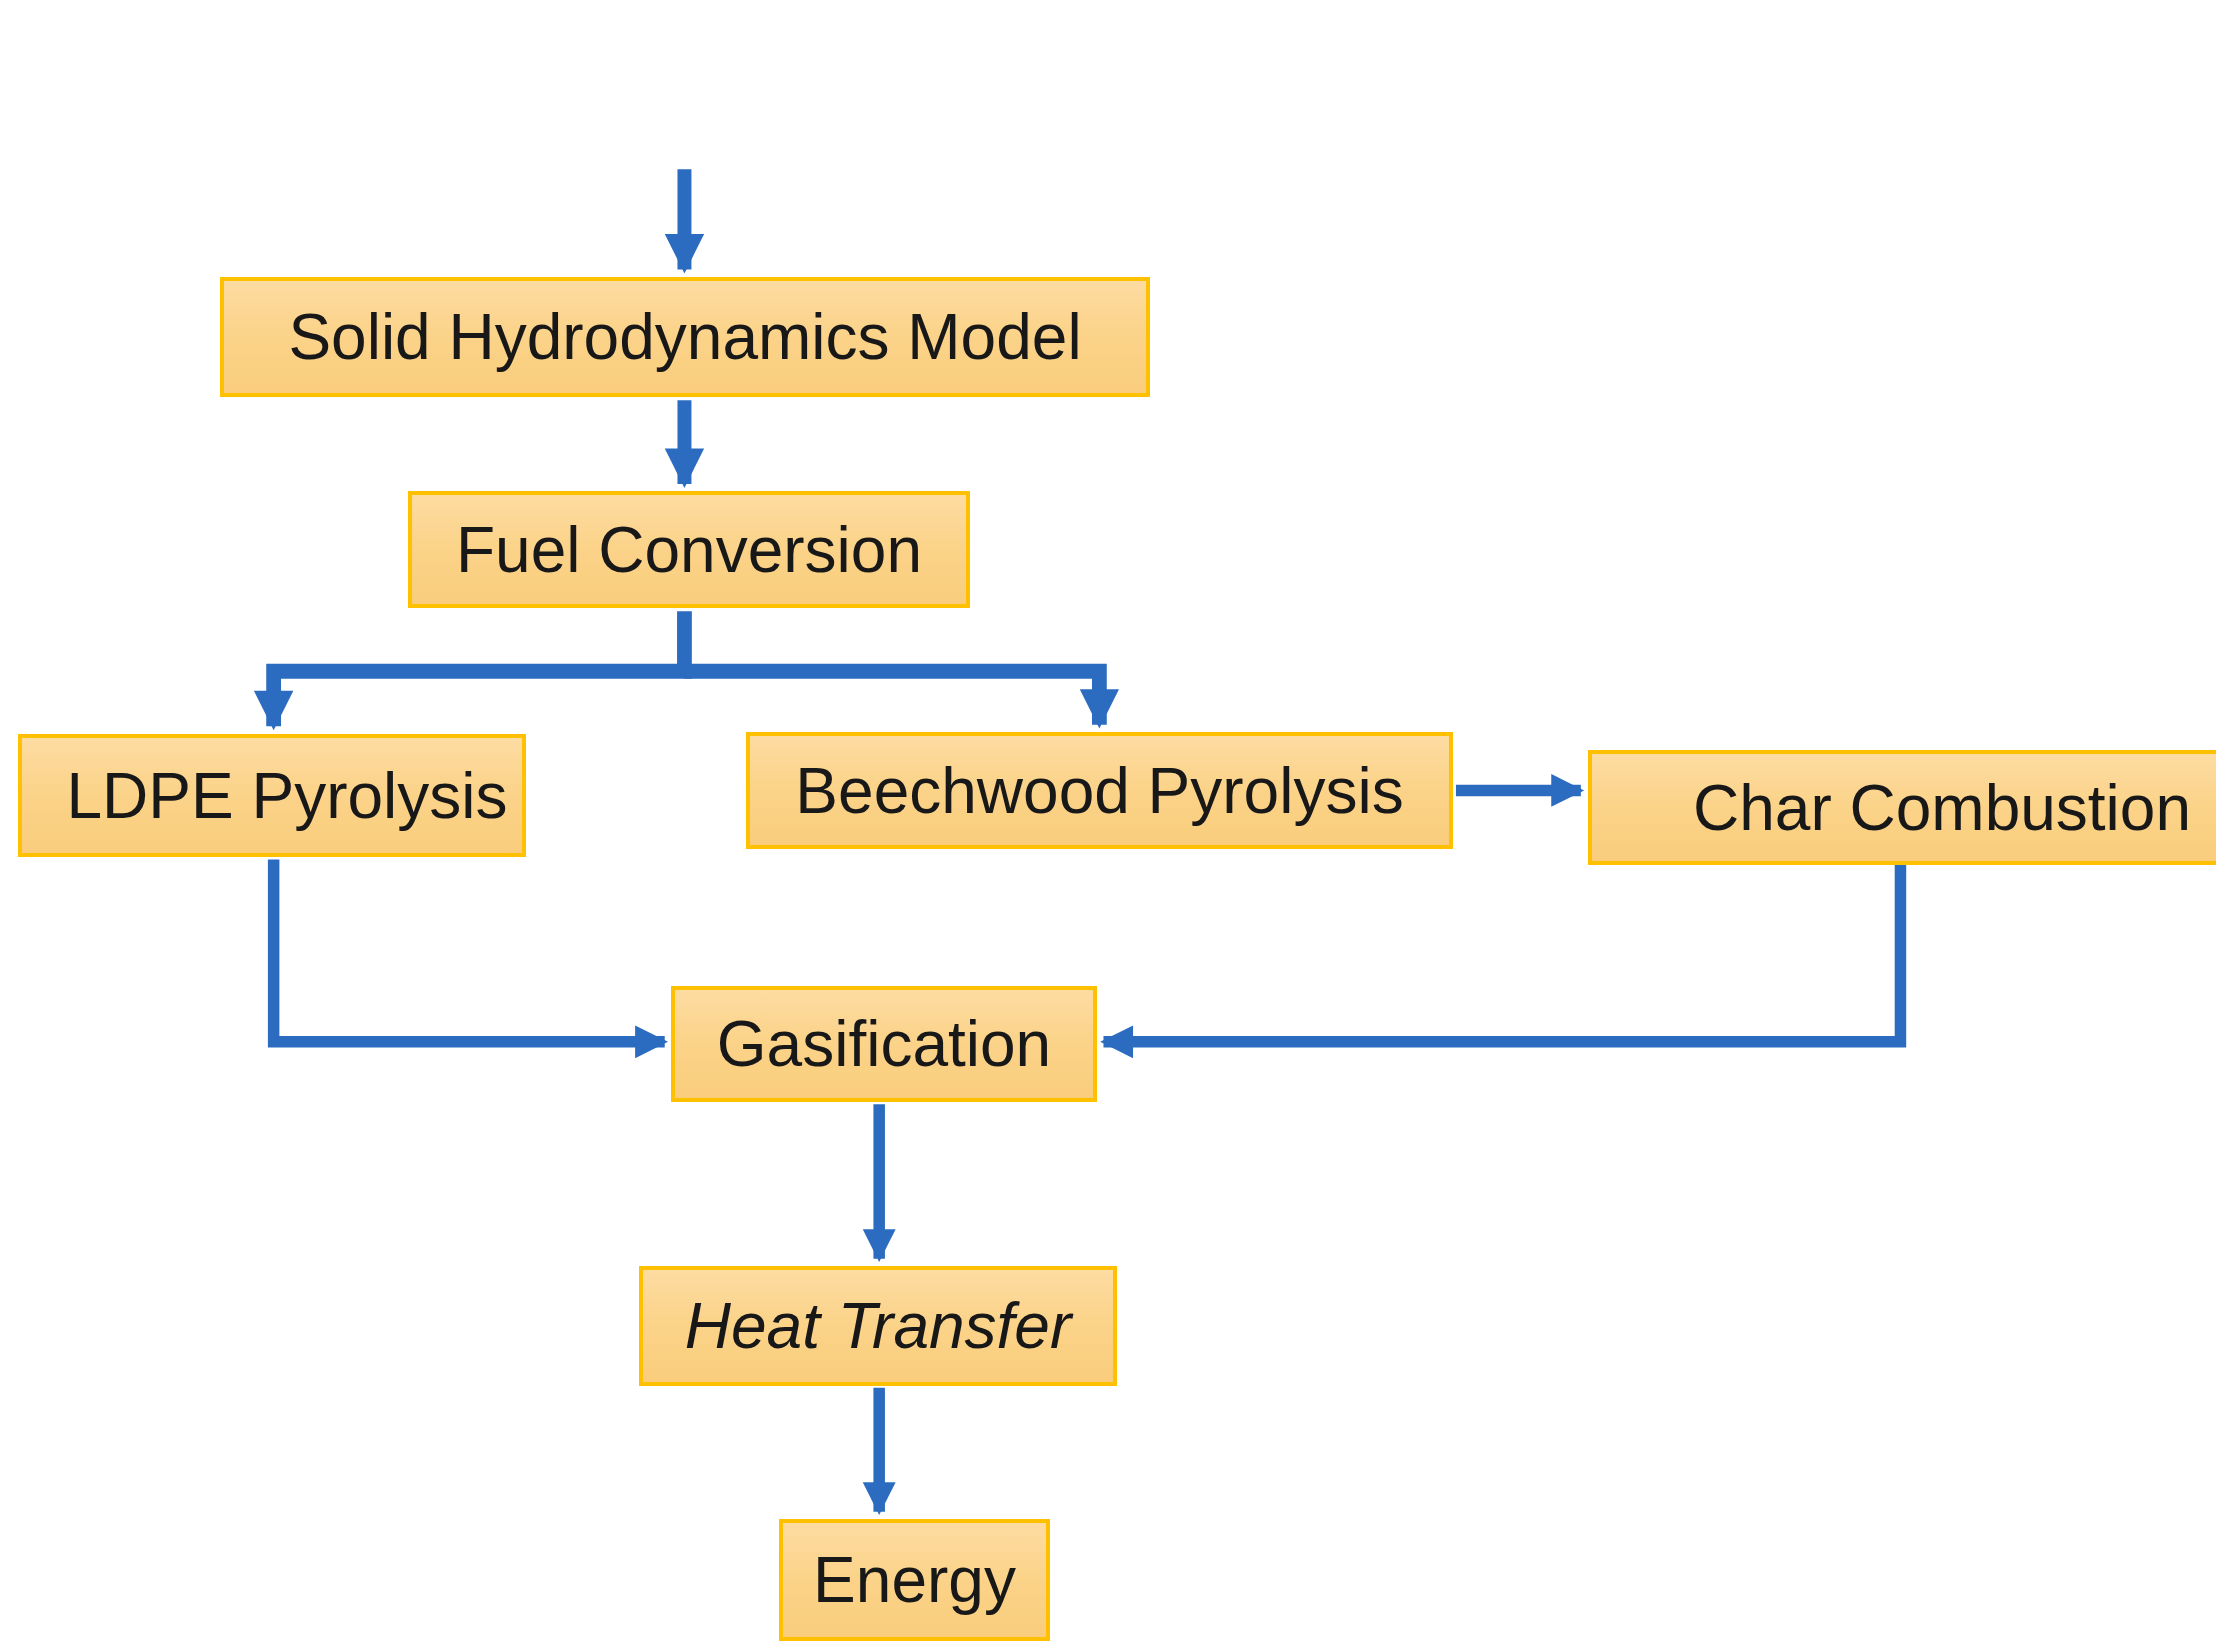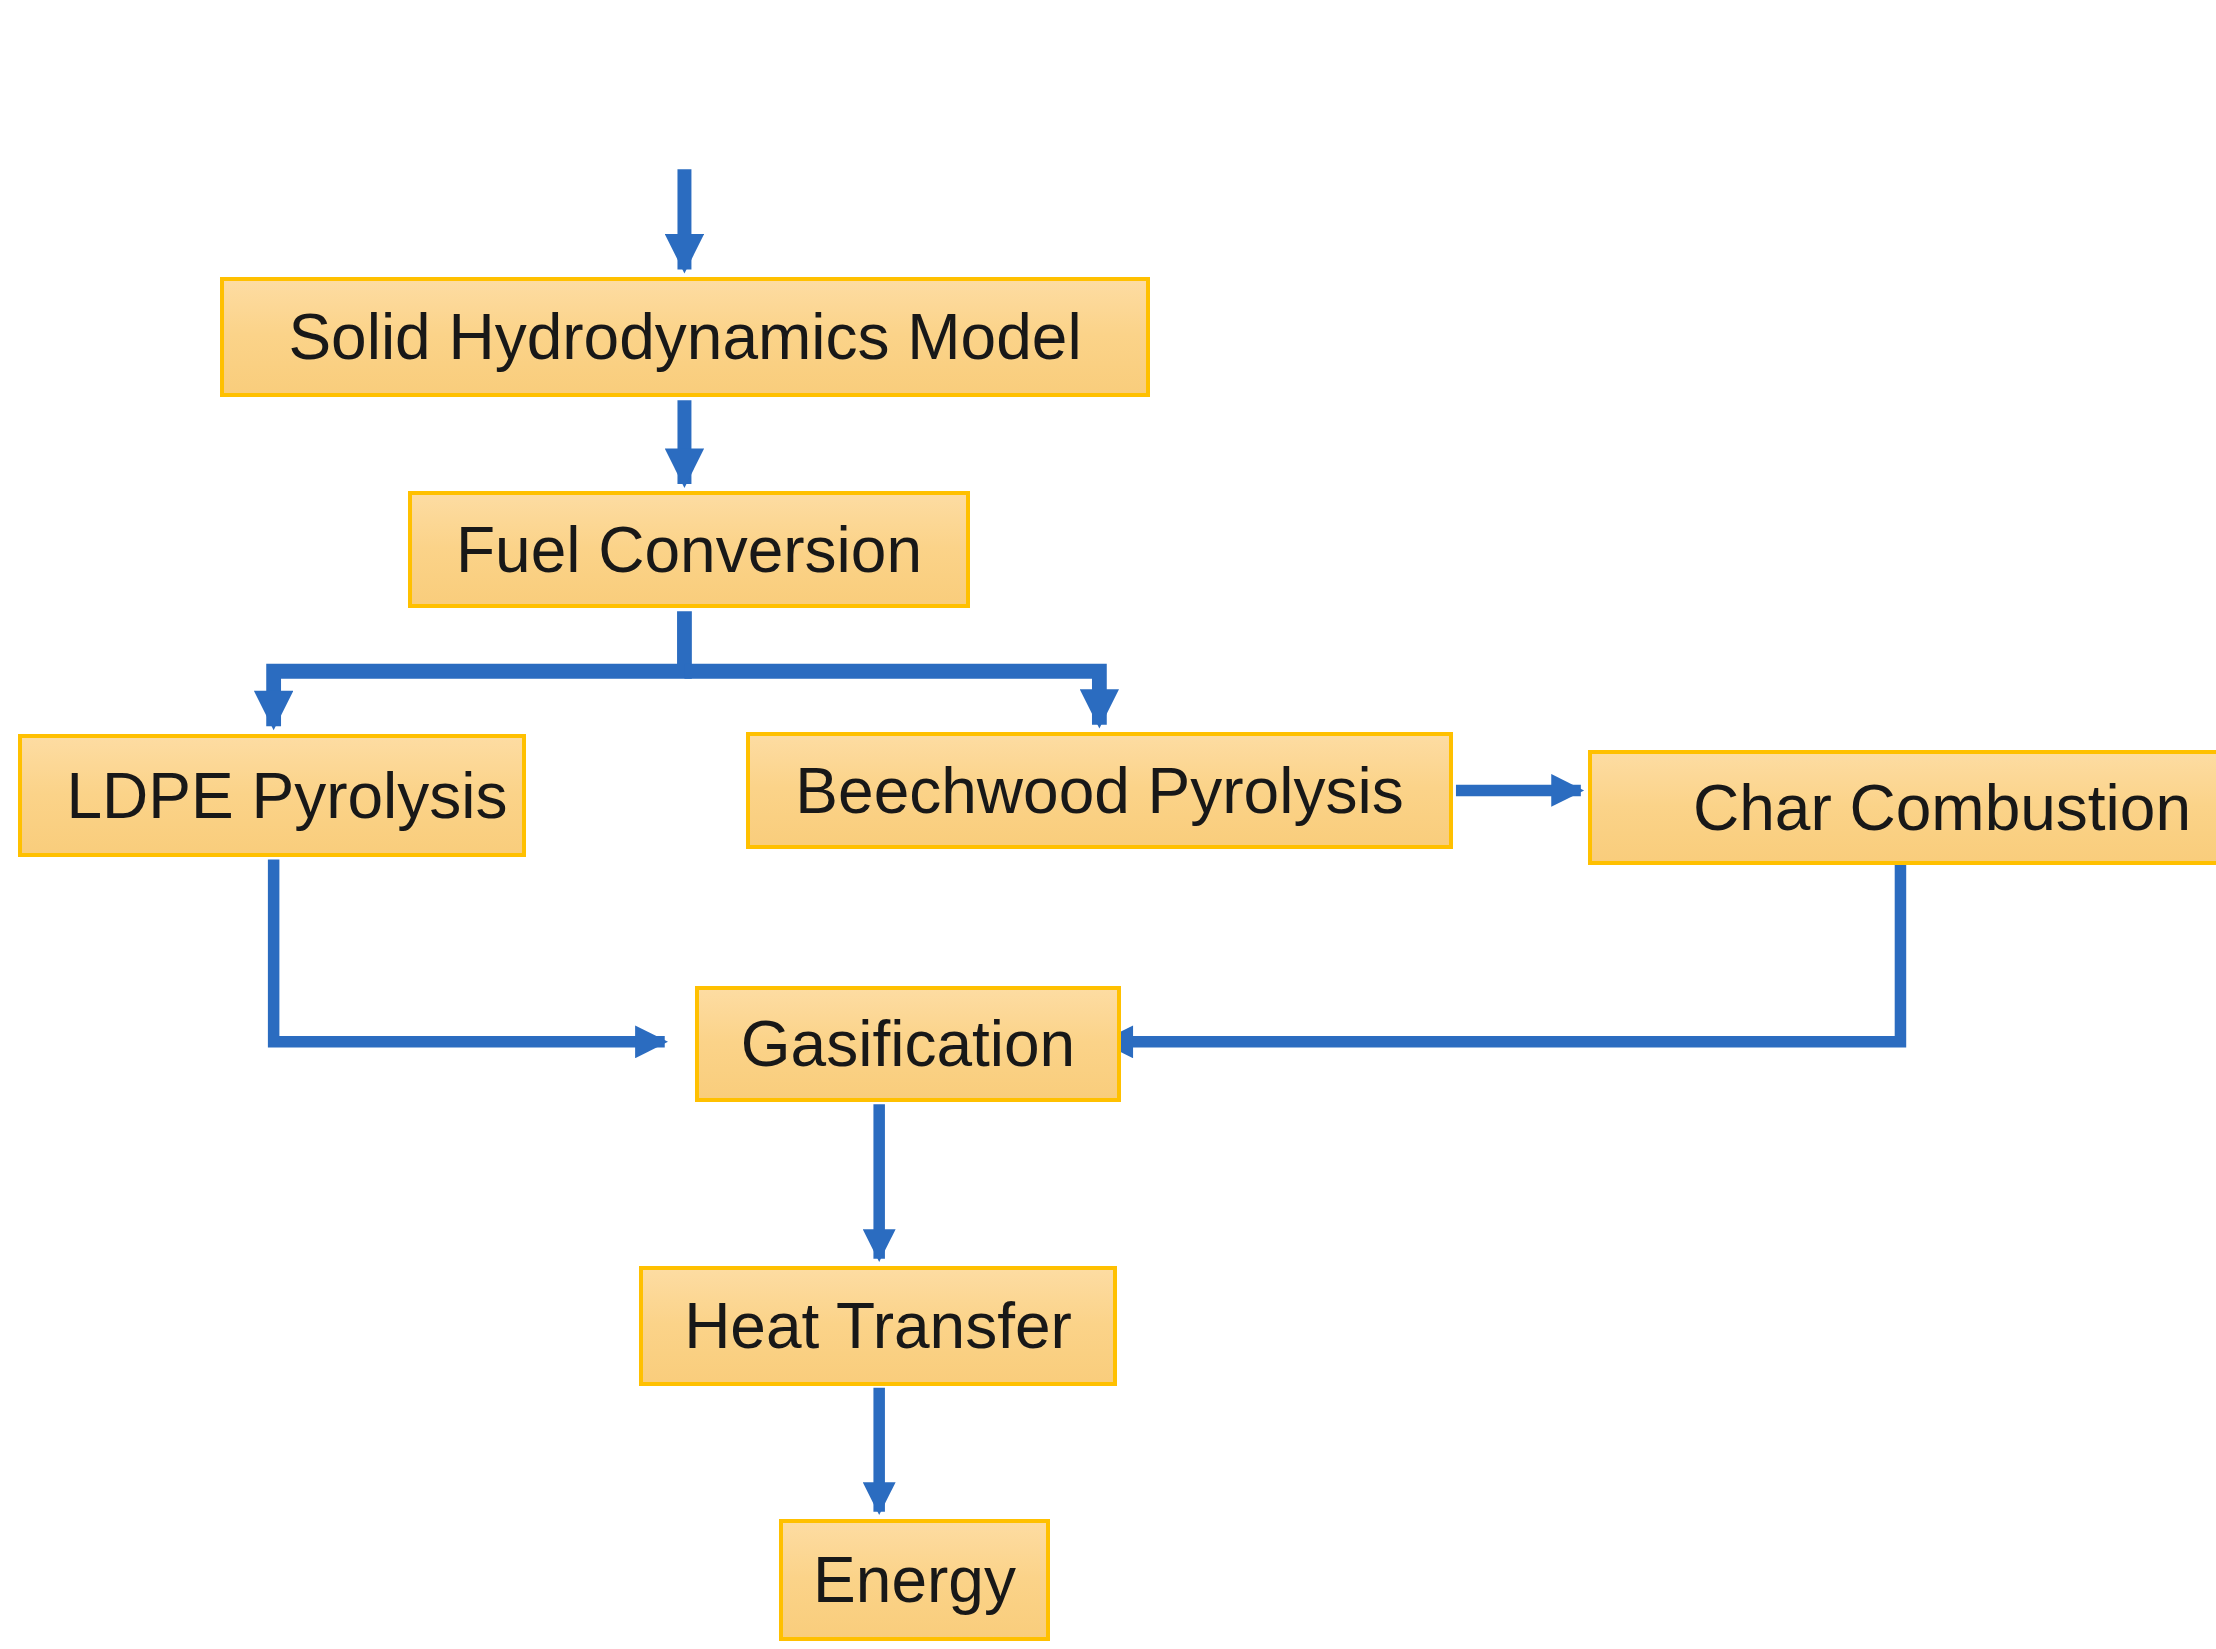--- a/index.html
+++ b/index.html
@@ -62,22 +62,22 @@
     font-weight: 700;
     border-width: 5px;
   }
   
   #n-title  { left:   72px; top:   18px; width: 1208px; height: 148px; }
   #n-solid  { left:  220px; top:  277px; width: 930px; height: 120px; }
   #n-fuel   { left:  408px; top:  491px; width:  562px; height: 117px; }
   #n-ldpe   { left:   18px; top:  734px; width:  508px; height: 123px; padding-left: 30px; }
   #n-beech  { left:  746px; top:  732px; width:  707px; height: 117px; }
   #n-char   { left: 1588px; top:  734px; width:  708px; height: 115px; margin-top: 16px; }
-  #n-gas    { left:  671px; top: 986px; width:  426px; height: 116px; margin-left: 24px; }
-  #n-heat   { left:  639px; top: 1266px; width:  478px; height: 120px; }
+  #n-gas    { left:  671px; top: 986px; width:  426px; height: 116px; }
+  #n-heat   { left:  639px; top: 1266px; width:  478px; height: 120px; font-style: italic; }
   #n-energy { left:  779px; top: 1519px; width:  271px; height: 122px; }
 </style>
 </head>
 <body>
 
 <div class="canvas">
 
   <svg class="connector-layer" viewBox="0 0 2697 2007" xmlns="http://www.w3.org/2000/svg" aria-hidden="true">
     <defs>
       <marker id="arrow-lg" viewBox="0 0 10 10" refX="9" refY="5" markerWidth="54" markerHeight="48" orient="auto" markerUnits="userSpaceOnUse">

